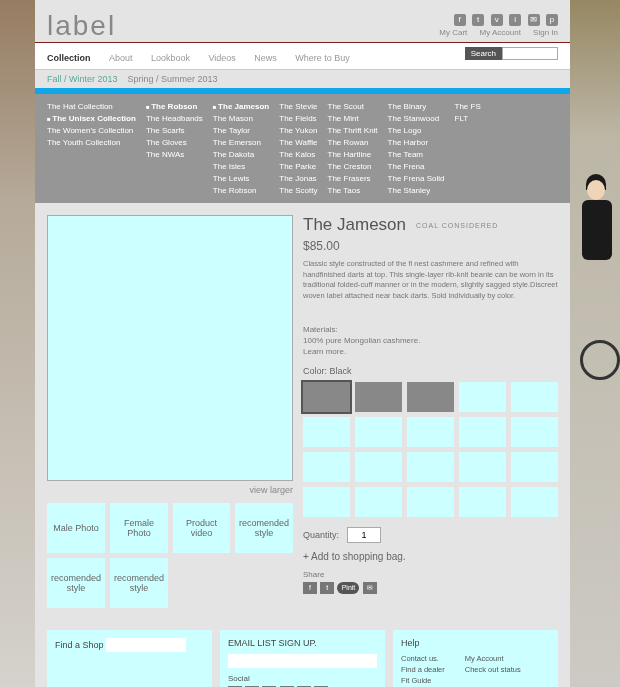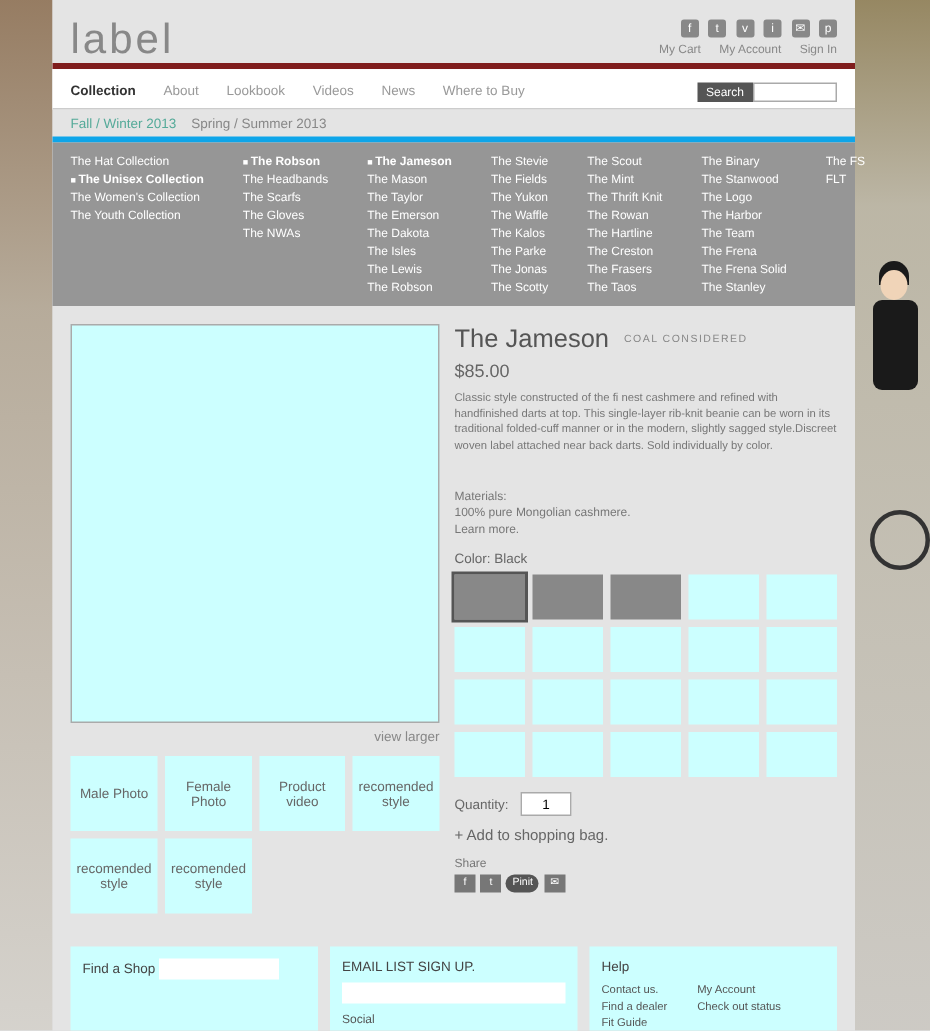--- a/index.html
+++ b/index.html
@@ -12,29 +12,29 @@
 .biker .beanie{width:20px;height:16px;background:#1a1a1a;border-radius:10px 10px 0 0;position:absolute;top:14px;right:14px}
 .biker .body{width:30px;height:60px;background:#1a1a1a;position:absolute;top:40px;right:8px;border-radius:6px}
 .biker .wheel{width:40px;height:40px;border:3px solid #333;border-radius:50%;position:absolute;top:180px;right:0}
 .main{position:absolute;left:35px;top:0;width:535px;background:#e4e4e4;min-height:687px}
 .header{padding:10px 12px 0;position:relative}
 .logo{font-size:28px;letter-spacing:2px;color:#888;font-weight:300}
 .header-links{position:absolute;right:12px;top:28px;font-size:8px;color:#888}
 .header-links span{margin-left:10px;cursor:pointer}
 .social-top{position:absolute;right:12px;top:8px}
 .social-top .si{display:inline-block;width:12px;height:12px;background:#888;margin-left:2px;font-size:8px;color:#fff;text-align:center;line-height:12px;border-radius:2px}
-.nav{background:#fff;padding:4px 12px;border-top:4px solid #7f1d1d;border-bottom:1px solid #ccc;display:flex;align-items:flex-end;justify-content:space-between}
+.nav{background:#fff;padding:4px 12px;border-top:1px solid #7f1d1d;border-bottom:1px solid #ccc;display:flex;align-items:flex-start;justify-content:space-between}
 .nav-items span{font-size:9px;color:#999;margin-right:14px;cursor:pointer}
 .nav-items span.active{color:#333;font-weight:bold}
 .search-box{display:flex;align-items:center}
 .search-box .lbl{font-size:8px;background:#555;color:#fff;padding:2px 6px}
 .search-box input{width:56px;height:13px;border:1px solid #aaa;font-size:8px;background:#fff}
-.season{padding:4px 12px;font-size:9px;color:#888;border-bottom:4px solid #0ea5e9}
+.season{padding:4px 12px;font-size:9px;color:#888;border-bottom:6px solid #0ea5e9}
 .season .cur{color:#5a9}
-.mega{background:#969696;color:#fff;padding:8px 12px;display:flex;gap:26px;font-size:8px}
+.mega{background:#969696;color:#fff;padding:8px 12px;display:flex;gap:10px;font-size:8px}
 .mega .col{display:flex;flex-direction:column;gap:3px}
 .mega .col div{white-space:nowrap;cursor:pointer}
 .mega .col .bold{font-weight:bold}
 .mega .col .bold::before{content:"■ ";font-size:6px}
 .content{padding:12px;display:flex;gap:10px}
 .left-col{width:246px}
 .right-col{flex:1;font-size:9px;color:#666}
 .prod-img{width:246px;height:266px;background:#ccffff;border:1px solid #aaa}
 .view-larger{text-align:right;font-size:9px;color:#888;padding:4px 0}
 .thumb-grid{display:grid;grid-template-columns:repeat(4,1fr);gap:5px;margin-top:4px}

